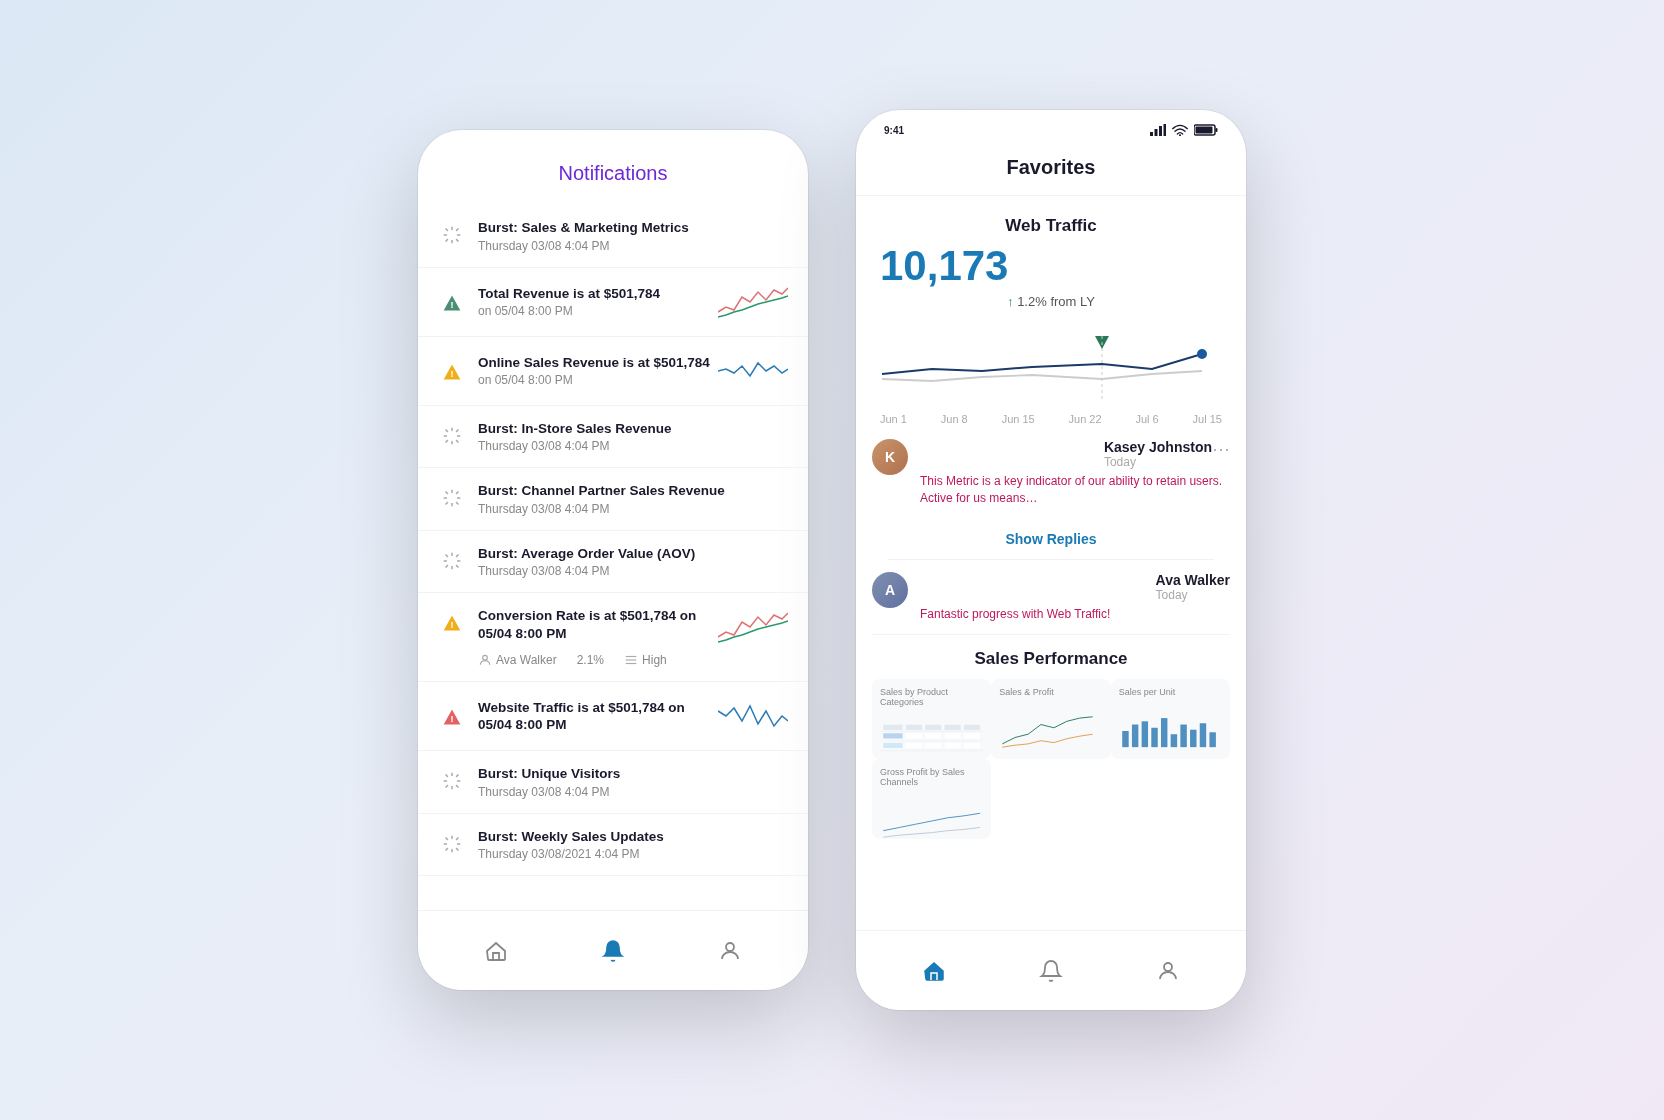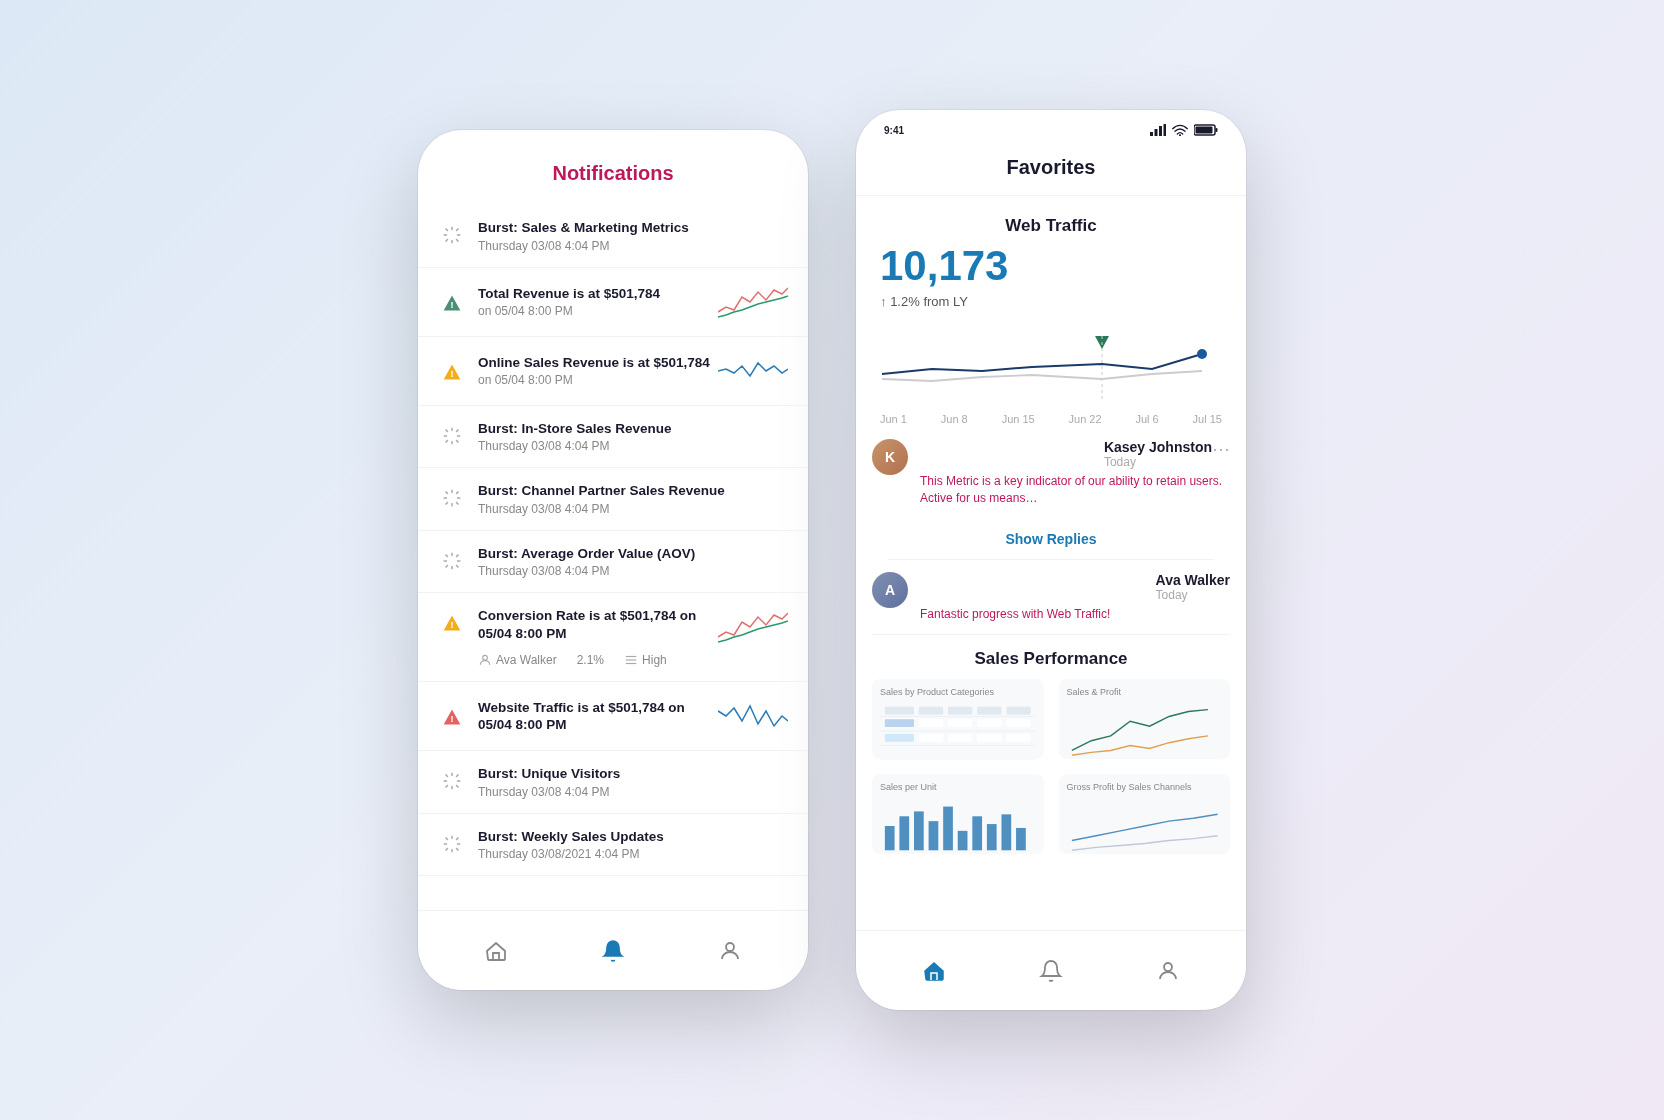--- a/index.html
+++ b/index.html
@@ -31,22 +31,22 @@
       flex-direction: column;
     }
     .phone1-content {
       flex: 1;
       overflow: hidden;
       padding: 32px 0 0 0;
     }
     .notif-title {
       text-align: center;
       font-size: 20px;
-      font-weight: 700;
-      color: #be185d;
+      font-weight: 400;
+      color: #6d28d9;
       margin-bottom: 20px;
       padding: 0 24px;
     }
     .notif-list {
       overflow-y: auto;
       height: calc(100% - 60px);
     }
     .notif-item {
       display: flex;
       align-items: flex-start;
@@ -172,21 +172,21 @@
       font-weight: 700;
       color: #1a1a2e;
       margin-bottom: 6px;
     }
     .metric-value {
       font-size: 42px;
       font-weight: 700;
       color: #1a7ab5;
     }
     .metric-change {
-      text-align: left;
+      text-align: center;
       font-size: 13px;
       color: #555;
       margin-top: 4px;
     }
     .metric-change span.up-arrow {
       color: #2a7a5a;
     }
     
     .chart-area {
       padding: 10px 16px 0;
@@ -265,22 +265,22 @@
     }
     .sales-title {
       text-align: center;
       font-size: 17px;
       font-weight: 700;
       color: #1a1a2e;
       margin-bottom: 10px;
     }
     .sales-charts-grid {
       display: grid;
-      grid-template-columns: 1fr 1fr;
-      gap: 15px;
+      grid-template-columns: 1fr 1fr 1fr;
+      gap: 0;
     }
     .sales-chart-box {
       background: #f8f9fb;
       border-radius: 8px;
       padding: 8px;
       height: 80px;
     }
     .sales-chart-label {
       font-size: 9px;
       color: #888;

